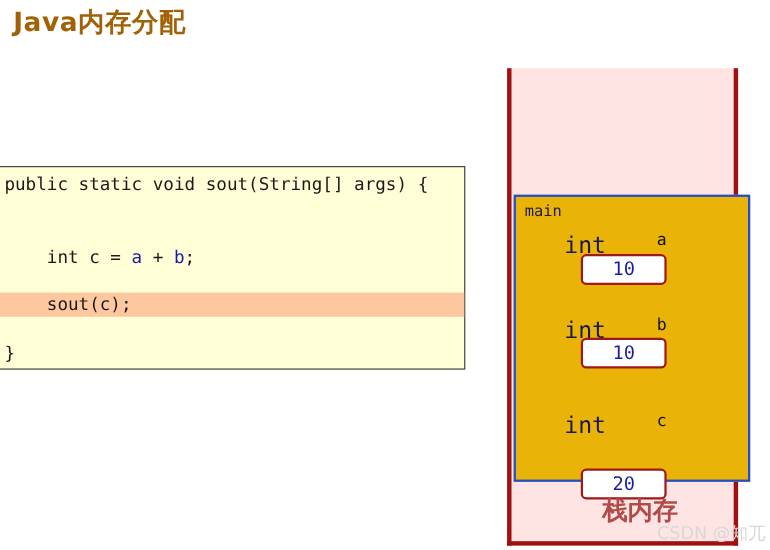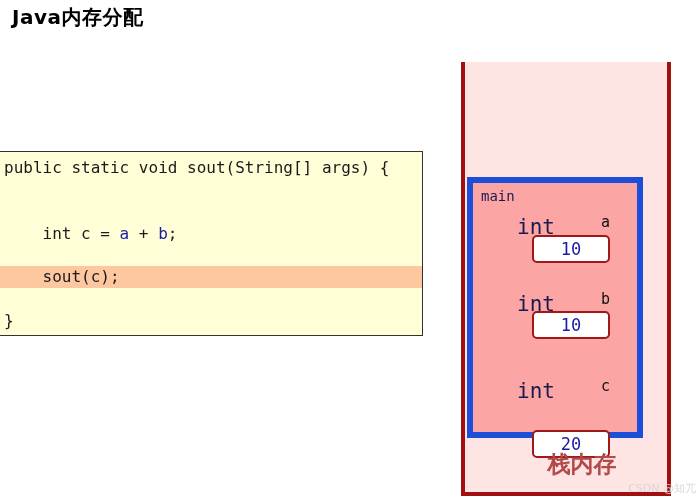--- a/index.html
+++ b/index.html
@@ -1,29 +1,29 @@
 <!DOCTYPE html>
 <html><head>
 <meta charset="utf-8">
 <style>
   html, body { margin:0; padding:0; }
   body { width:700px; height:500px; background:#ffffff; position:relative; overflow:hidden; font-family:"DejaVu Sans", sans-serif; }
-  .title { position:absolute; left:12px; top:4px; font-size:20px; font-weight:bold; color:#000000; letter-spacing:0.5px;text-align:center; }
+  .title { position:absolute; left:12px; top:4px; font-size:24px; font-weight:bold; color:#a16207; letter-spacing:0.5px;text-align:center; }
   .code-box { position:absolute; left:-2px; top:151px; width:425px; height:185px; background:#fffed6; border:1px solid #333; box-sizing:border-box; }
   .code-line { position:absolute; left:5px; height:22px; font-family:"DejaVu Sans Mono", monospace; font-size:16px; color:#1a1a1a; white-space:pre; line-height:22px; }
   .code-line .num, .code-line .var { color:#1a1aa8; }
   .highlight { position:absolute; left:0; width:423px; height:22px; background:#fdc8a0; }
   .stack { position:absolute; left:461px; top:62px; width:210px; height:434px; background:#ffe4e4; border-left:4px solid #a01010; border-right:4px solid #a01010; border-bottom:4px solid #a01010; box-sizing:border-box; }
-  .frame { position:absolute; left:467px; top:177px; width:176px; height:261px; background:#fca5a5; border:6px solid #1d4ed8; box-sizing:border-box; }
+  .frame { position:absolute; left:467px; top:177px; width:215px; height:261px; background:#eab308; border:2px solid #1d4ed8; box-sizing:border-box; }
   .frame-label { position:absolute; left:8px; top:5px; font-family:"DejaVu Sans Mono", monospace; font-size:14px; color:#1a1a50; }
   .var-type { position:absolute; font-family:"DejaVu Sans Mono", monospace; font-size:21px; color:#1a1a50; }
   .var-name { position:absolute; font-family:"DejaVu Sans Mono", monospace; font-size:15px; color:#111; }
   .var-box { position:absolute; width:78px; height:28px; border:2px solid #a01818; border-radius:5px; background:#fff; box-sizing:border-box; text-align:center; line-height:24px; font-family:"DejaVu Sans Mono", monospace; font-size:17px; color:#1a1aa8; }
   .stack-label { position:absolute; left:477px; top:449px; width:210px; text-align:center; font-size:23px; font-weight:bold; color:#b24a4a; }
-  .watermark { position:absolute; right:4px; bottom:4px; font-size:11px; color:#d8d8d8; }
+  .watermark { position:absolute; right:4px; bottom:4px; font-size:16px; color:#d8d8d8; }
 </style>
 </head>
 <body>
 
 <div class="title">Java内存分配</div>
 
 <div class="code-box">
   <div class="highlight" style="top:114px;"></div>
   <div class="code-line" style="top:5px;">public static void sout(String[] args) {</div>
   <div class="code-line" style="top:71px;"><span>    int c = </span><span class="var">a</span><span> + </span><span class="var">b</span><span>;</span></div>

